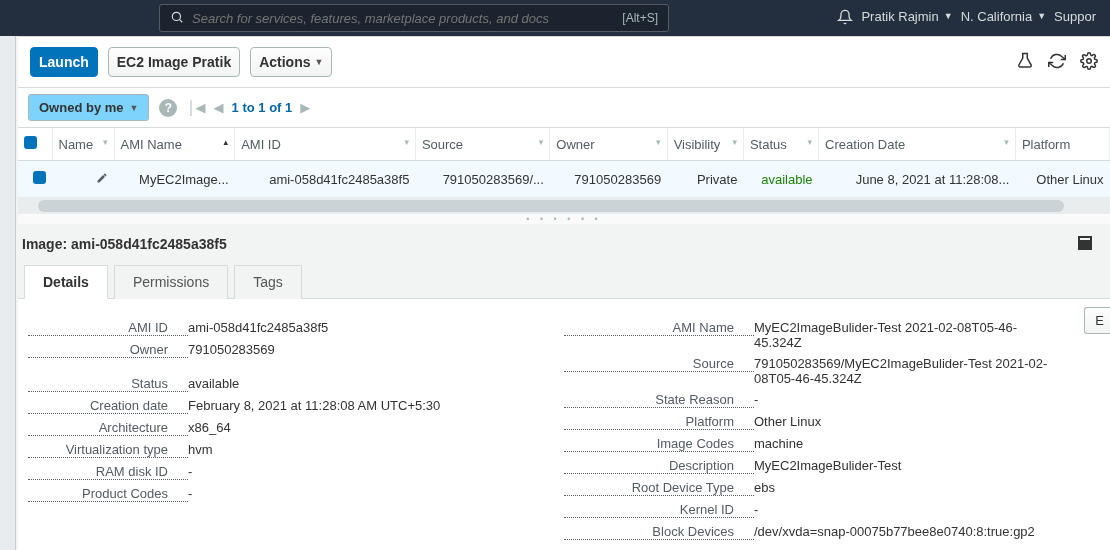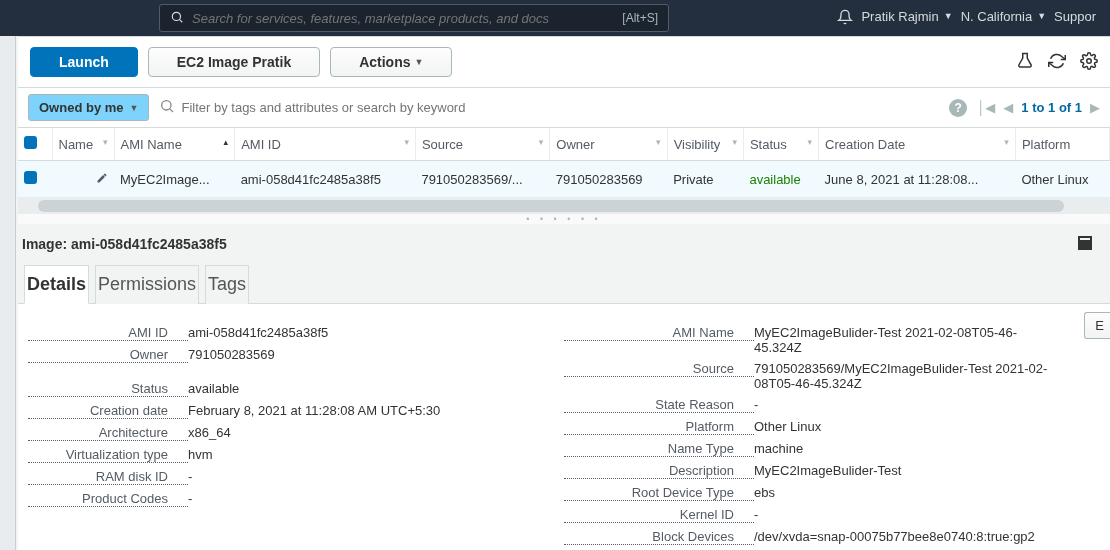--- a/index.html
+++ b/index.html
@@ -62,21 +62,21 @@
   background: #fff;
   padding: 10px 12px;
   display: flex;
   align-items: center;
   gap: 10px;
   border-bottom: 1px solid #d5dbdb;
   border-top: 1px solid #d5dbdb;
   margin-left: 18px;
 }
 .btn {
-  padding: 6px 28px;
+  padding: 6px 8px;
   border-radius: 4px;
   cursor: pointer;
   font-size: 14px;
   display: inline-flex;
   align-items: center;
   gap: 4px;
   font-weight: 700;
 }
 .btn-primary {
   background: #0073bb;
@@ -222,26 +222,26 @@
   margin-right: 18px;
   font-size: 14px;
 }
 .tabs {
   display: flex;
   gap: 6px;
   border-bottom: 1px solid #d5dbdb;
   padding-left: 6px;
 }
 .tab {
-  padding: 8px 2px;
+  padding: 8px 18px;
   background: #f2f3f3;
   border: 1px solid #d5dbdb;
   border-bottom: none;
   color: #555;
-  font-size: 18px;
+  font-size: 14px;
   cursor: pointer;
   position: relative;
   bottom: -1px;
 }
 .tab.active {
   background: #fff;
   color: #333;
   font-weight: 700;
   border-bottom: 1px solid #fff;
 }
@@ -363,29 +363,20 @@
         </svg>
     </span>
   </div>
 </div>
 
 <div class="filter-bar">
   <div class="filter-drop">
     <span>Owned by me</span>
     <span style="font-size:9px;color:#555;">▼</span>
   </div>
-  <div class="filter-search">
-    <span class="svg-icon">
-      <svg width="16" height="16" viewBox="0 0 24 24" fill="none" stroke="#888" stroke-width="2">
-          <circle cx="11" cy="11" r="7"></circle>
-          <line x1="21" y1="21" x2="16.65" y2="16.65"></line>
-        </svg>
-    </span>
-    <input type="text" placeholder="Filter by tags and attributes or search by keyword" style="">
-  </div>
   <span class="help-circle">?</span>
   <div class="pager">
     <span style="color:#aab7b8;">│◀</span>
     <span style="color:#aab7b8;">◀</span>
     <strong>1 to 1 of 1</strong>
     <span style="color:#aab7b8;">▶</span>
   </div>
 </div>
 
 <div class="table-area">
@@ -398,21 +389,21 @@
       <th><span>AMI ID</span><span class="sort-caret">▾</span></th>
       <th><span>Source</span><span class="sort-caret">▾</span></th>
       <th><span>Owner</span><span class="sort-caret">▾</span></th>
       <th><span>Visibility</span><span class="sort-caret">▾</span></th>
       <th><span>Status</span><span class="sort-caret">▾</span></th>
       <th><span>Creation Date</span><span class="sort-caret">▾</span></th>
       <th><span>Platform</span></th>
     </tr>
   </thead>
   <tbody>
-    <tr style="background:#f1faff;">
+    <tr style="background:#f1faff;text-align:right;">
       <td><span class="checkbox"></span></td>
       <td>
         <span></span>
         <span class="svg-icon" style="float:right;">
           <svg width="12" height="12" viewBox="0 0 24 24" fill="#545b64">
                 <path d="M3 17.25V21h3.75L17.8 9.94l-3.75-3.75L3 17.25zM20.7 7.04a1 1 0 0 0 0-1.41l-2.34-2.34a1 1 0 0 0-1.41 0L15 5.24l3.75 3.75 1.95-1.95z"></path>
               </svg>
         </span>
       </td>
       <td>MyEC2Image...</td>
@@ -497,21 +488,21 @@
           </div>
         <div class="kv-row">
             <span class="kv-key" style="width:190px;">State Reason</span>
             <span class="kv-val">-</span>
           </div>
         <div class="kv-row">
             <span class="kv-key" style="width:190px;">Platform</span>
             <span class="kv-val">Other Linux</span>
           </div>
         <div class="kv-row">
-            <span class="kv-key" style="width:190px;">Name Type</span>
+            <span class="kv-key" style="width:190px;">Image Codes</span>
             <span class="kv-val">machine</span>
           </div>
         <div class="kv-row">
             <span class="kv-key" style="width:190px;">Description</span>
             <span class="kv-val">MyEC2ImageBulider-Test</span>
           </div>
         <div class="kv-row">
             <span class="kv-key" style="width:190px;">Root Device Type</span>
             <span class="kv-val">ebs</span>
           </div>

